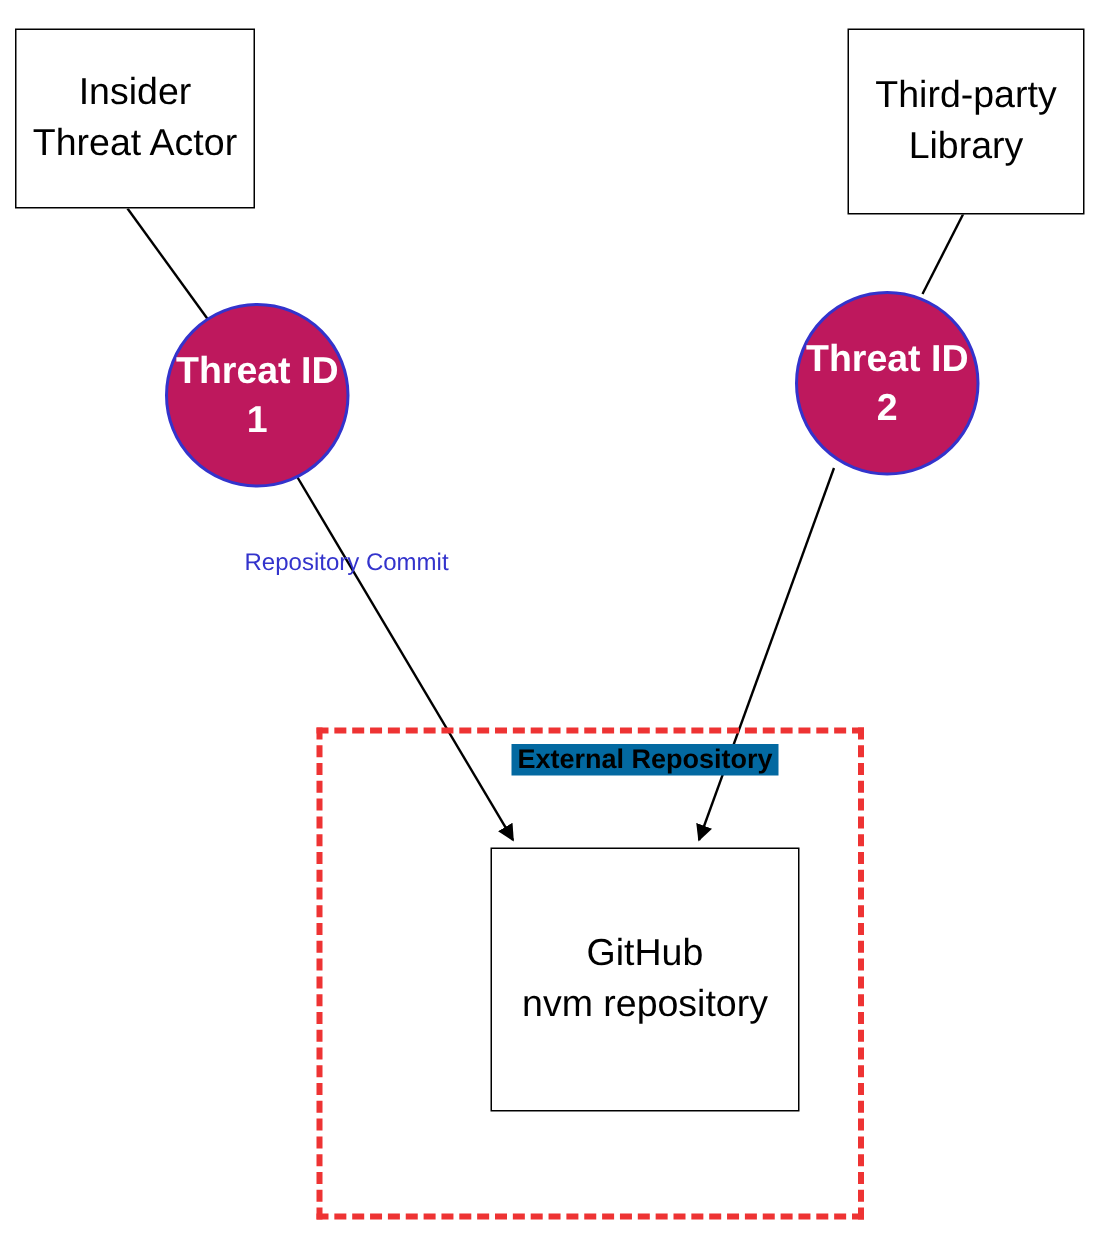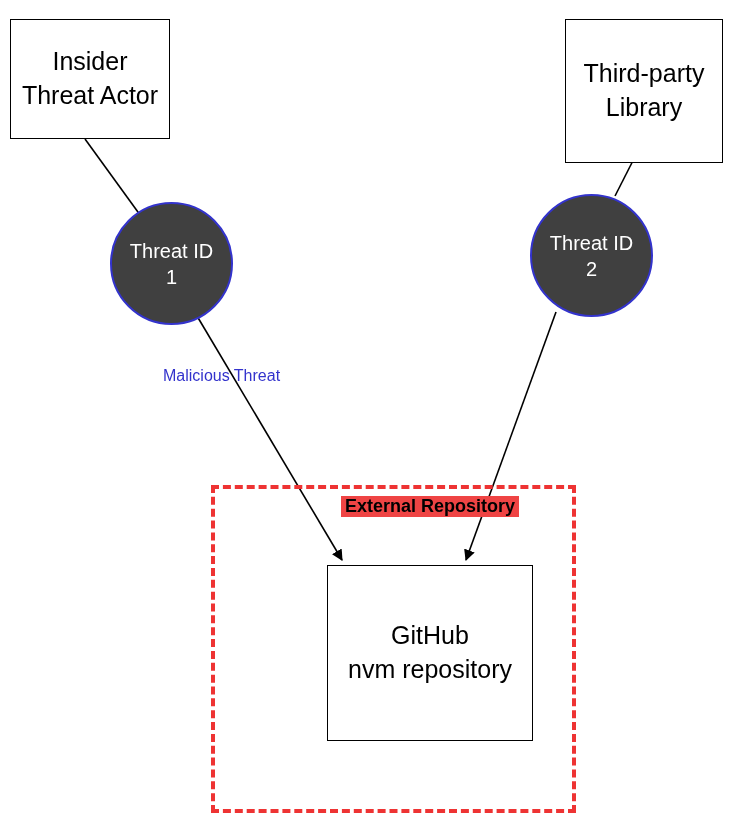--- a/index.html
+++ b/index.html
@@ -35,29 +35,29 @@
     text-align: center;
     color: #000000;
     font-size: 25px;
     line-height: 1.35;
     white-space: pre-line;
   }
   .threat-circle {
     position: absolute;
     box-sizing: border-box;
     border-radius: 50%;
-    background: #404040;
+    background: #be185d;
     border: 2px solid #3333cc;
     display: flex;
     align-items: center;
     justify-content: center;
     text-align: center;
     color: #ffffff;
-    font-size: 20px;
-    font-weight: normal;
+    font-size: 25px;
+    font-weight: bold;
     line-height: 1.3;
     white-space: pre-line;
   }
   .edge-label {
     position: absolute;
     color: #3333cc;
     font-size: 16px;
     white-space: nowrap;
   }
   .boundary {
@@ -65,21 +65,21 @@
     box-sizing: border-box;
     border: 4px dashed #ee3333;
     background: transparent;
   }
   .boundary-label {
     position: absolute;
     color: #000000;
     font-size: 18px;
     font-weight: bold;
     white-space: nowrap;
-    background: #ef4444;
+    background: #0369a1;
     padding: 0 4px;
   }
 </style>
 </head>
 <body>
 
 <div id="canvas">
 
   <svg id="wires" viewBox="0 0 733 830" xmlns="http://www.w3.org/2000/svg">
     <defs>
@@ -96,28 +96,28 @@
 
     <line x1="556" y1="312" x2="466" y2="560" stroke="#000000" stroke-width="1.6" marker-end="url(#arrow)"></line>
   </svg>
 
   <div class="boundary" style="left:211px; top:485px; width:365px; height:328px;"></div>
   <div class="boundary-label" style="left:341px; top:496px;">External Repository</div>
 
   <div class="node-box" style="left:10px; top:19px; width:160px; height:120px;">Insider
 Threat Actor</div>
 
-  <div class="node-box" style="left:565px; top:19px; width:158px; height:144px;">Third-party
+  <div class="node-box" style="left:565px; top:19px; width:158px; height:124px;">Third-party
 Library</div>
 
   <div class="threat-circle" style="left:110px; top:202px; width:123px; height:123px;">Threat ID
 1</div>
 
   <div class="threat-circle" style="left:530px; top:194px; width:123px; height:123px;">Threat ID
 2</div>
 
   <div class="node-box" style="left:290px; top:565px; width:206px; height:176px;margin-left:37px;">GitHub
 nvm repository</div>
 
-  <div class="edge-label" style="left:163px; top:367px;">Malicious Threat</div>
+  <div class="edge-label" style="left:163px; top:367px;">Repository Commit</div>
 
 
 </div>
 
 </body></html>

